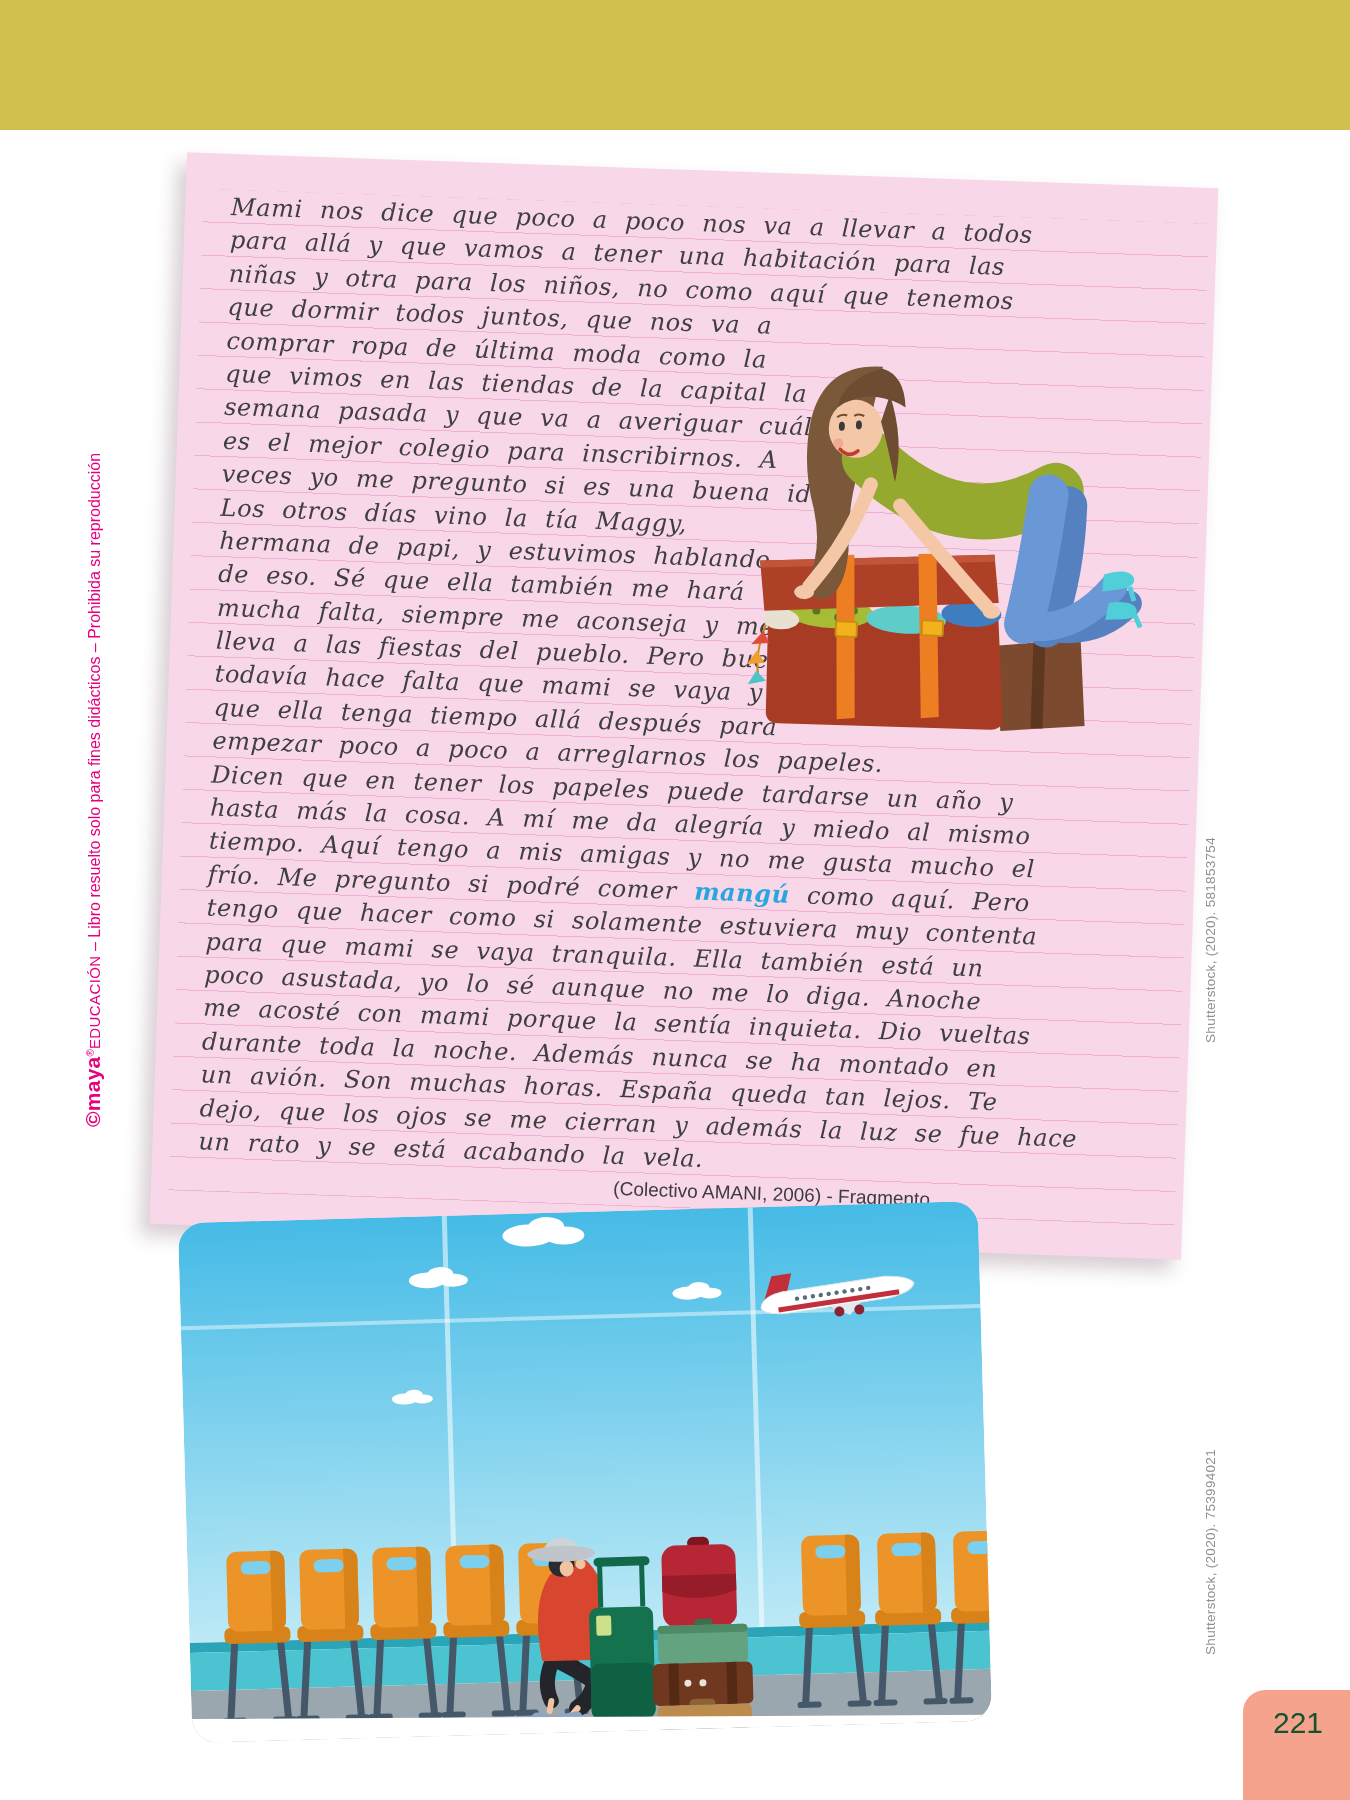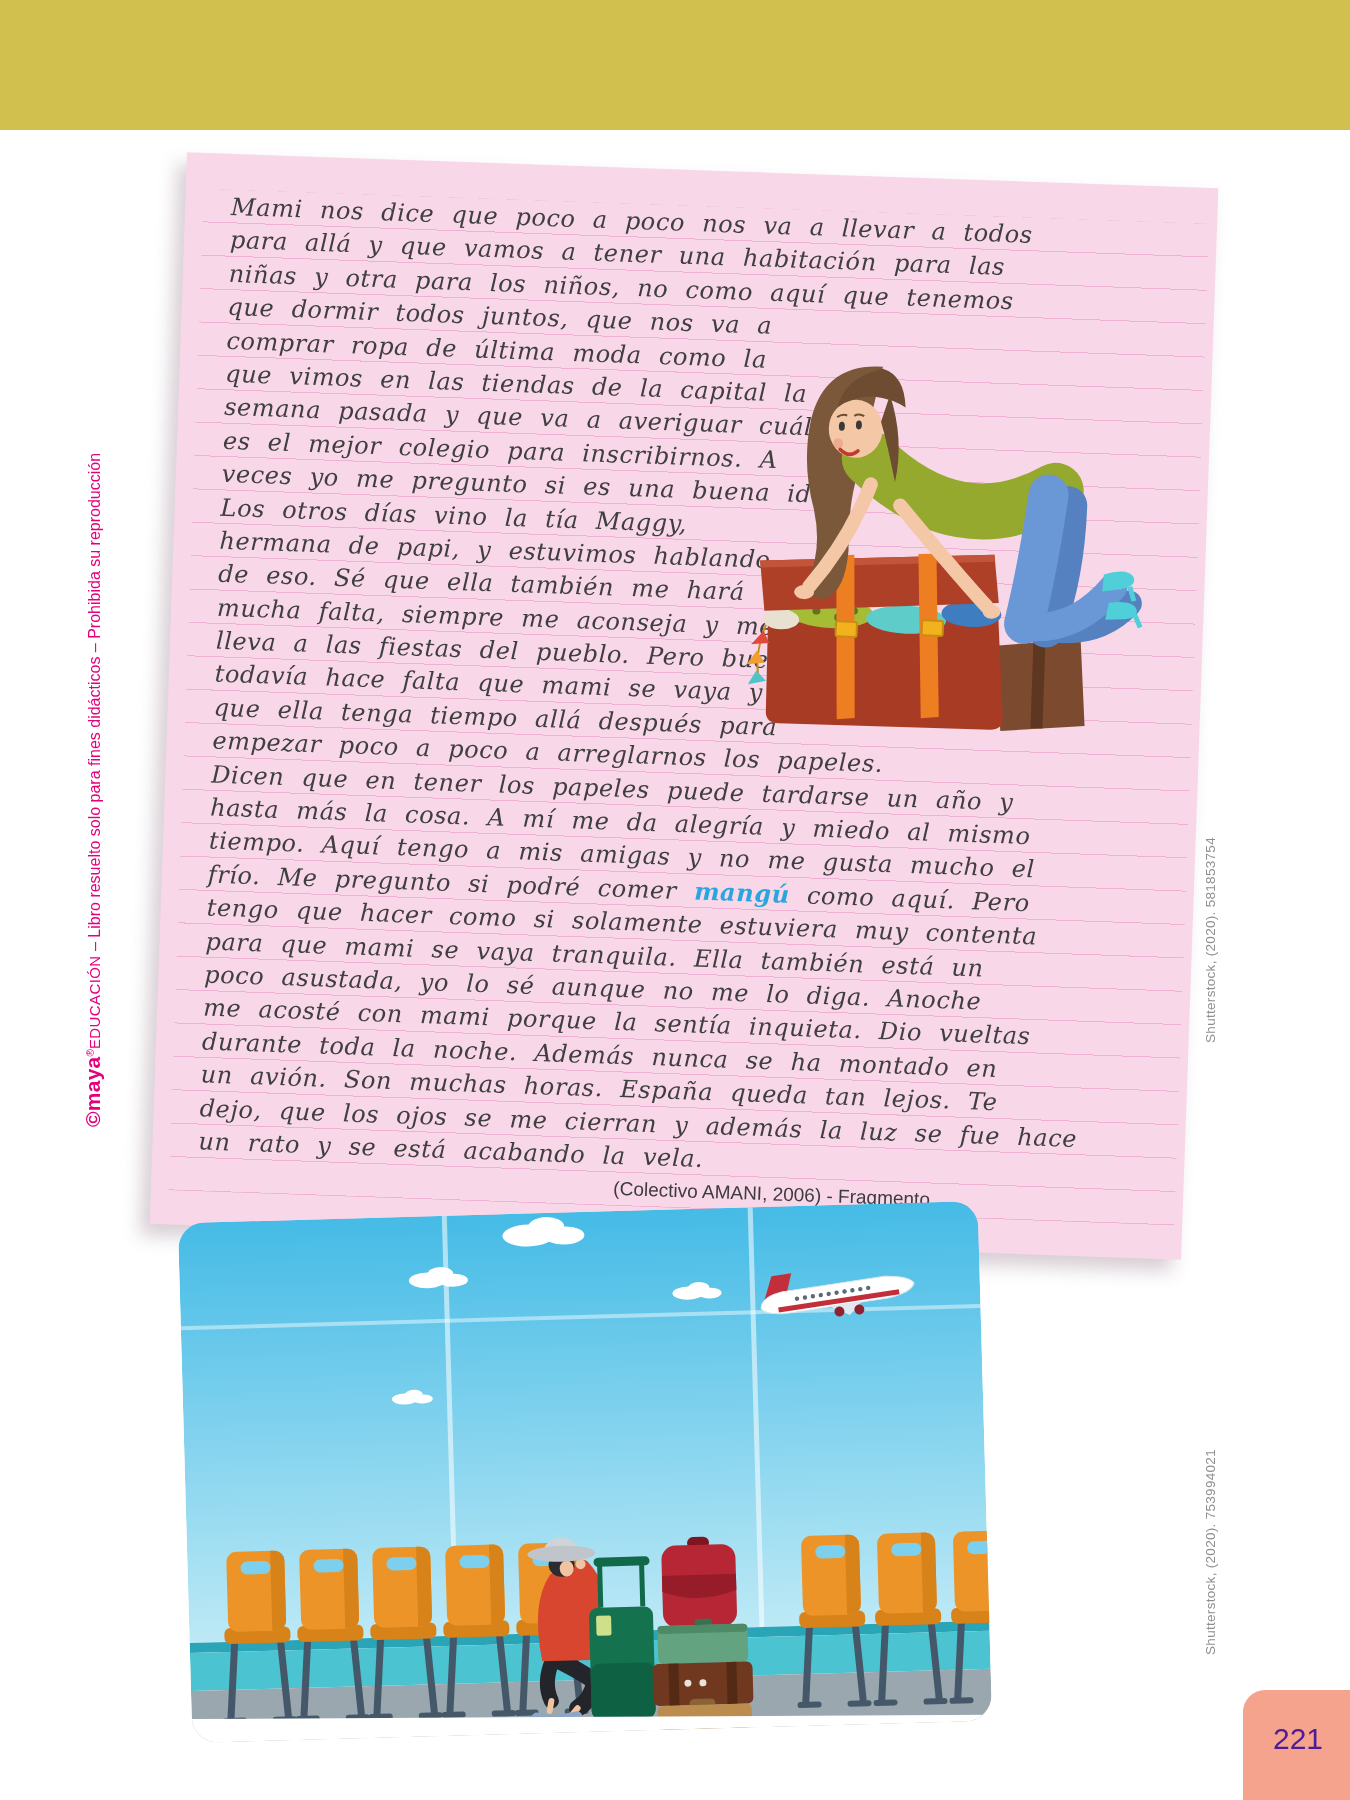--- a/index.html
+++ b/index.html
@@ -61,21 +61,21 @@
     transform:translate(-50%,-50%) rotate(-90deg);
   }
   .credit-1{left:1210px;top:940px;}
   .credit-2{left:1210px;top:1552px;}
   
   .page-tab{
     position:absolute;left:1243px;top:1690px;width:107px;height:110px;
     background:var(--tab,#f6a38e);border-top-left-radius:22px;
   }
   .page-tab span{
-    position:absolute;left:30px;top:32px;font-size:30px;color:#4c1d95;
+    position:absolute;left:30px;top:16px;font-size:30px;color:#14532d;
   }
 </style>
 </head>
 <body>
 
 <div class="top-bar"></div>
 
 <div class="sidebar">
   <span class="brand">©maya</span><span class="reg">®</span><span class="brand2">EDUCACIÓN</span><span class="notice"> – Libro resuelto solo para fines didácticos – Prohibida su reproducción</span>
 </div>

